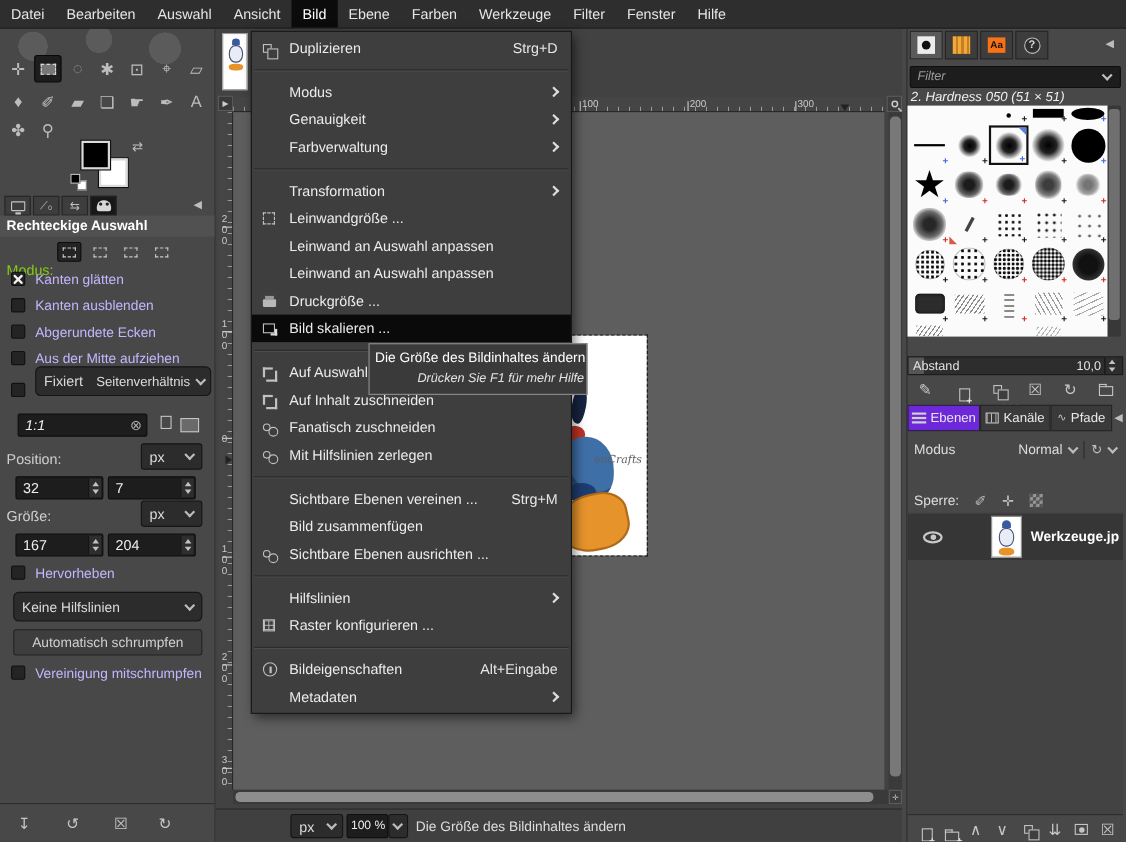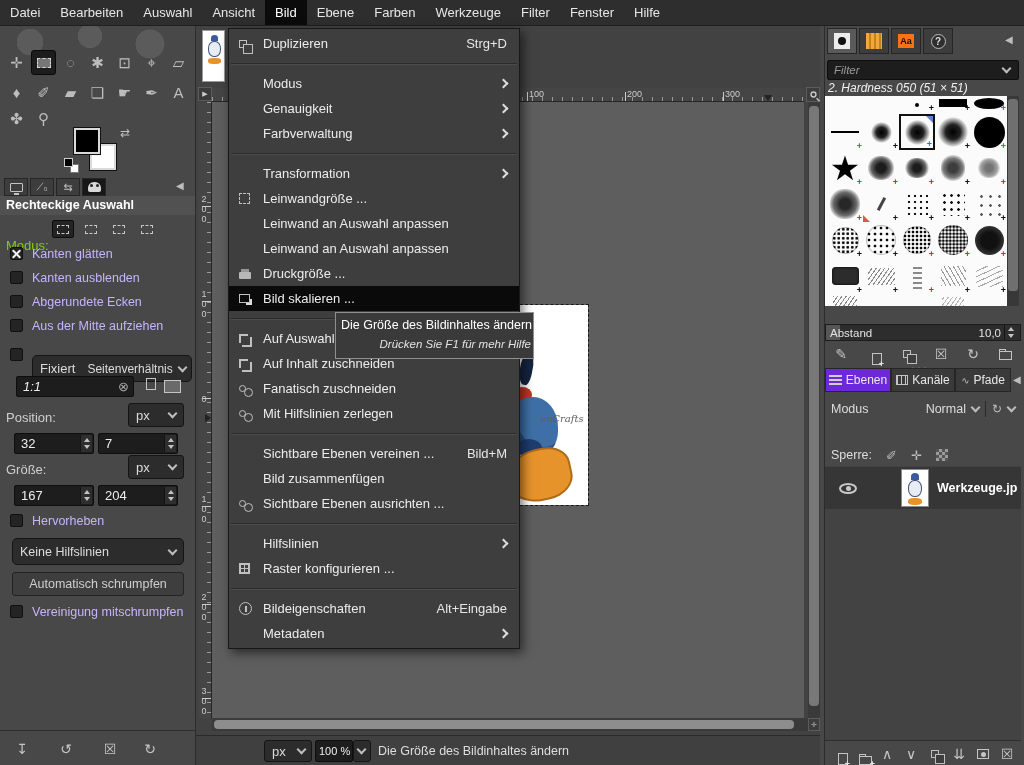--- a/index.html
+++ b/index.html
@@ -278,21 +278,21 @@
     <span class="cb on" style="left:10px;top:221px"></span>
     <span class="cb-label" style="left:32px;top:221px">Kanten glätten</span>
     <span class="cb" style="left:10px;top:245px"></span>
     <span class="cb-label" style="left:32px;top:245px">Kanten ausblenden</span>
     <span class="cb" style="left:10px;top:269px"></span>
     <span class="cb-label" style="left:32px;top:269px">Abgerundete Ecken</span>
     <span class="cb" style="left:10px;top:293px"></span>
     <span class="cb-label" style="left:32px;top:293px">Aus der Mitte aufziehen</span>
 
     <span class="cb" style="left:10px;top:322px"></span>
-    <div class="dd" style="left:32px;top:329px;width:160px;height:27px;border-radius:5px">
+    <div class="dd" style="left:32px;top:307px;width:160px;height:27px;border-radius:5px">
       <span>Fixiert</span>
       <span class="grow"></span>
       <span style="font-size:12px">Seitenverhältnis</span>
       <span class="chd"></span>
     </div>
 
     <div class="nf" style="left:16px;top:350px;width:118px;height:21px;font-style:italic">
       <span>1:1</span>
       <span style="position:absolute;right:4px;top:0;color:#aaa;font-style:normal">⊗</span>
     </div>
@@ -530,21 +530,21 @@
     <div class="mi">
       <span class="ic">
           <span class="ic-chain"></span>
         </span>
       <span>Mit Hilfslinien zerlegen</span>
     </div>
     <div class="msep"></div>
     <div class="mi">
       <span class="ic"></span>
       <span>Sichtbare Ebenen vereinen ...</span>
-      <span class="sc">Bild+M</span>
+      <span class="sc">Strg+M</span>
     </div>
     <div class="mi">
       <span class="ic"></span>
       <span>Bild zusammenfügen</span>
     </div>
     <div class="mi">
       <span class="ic">
           <span class="ic-chain"></span>
         </span>
       <span>Sichtbare Ebenen ausrichten ...</span>

